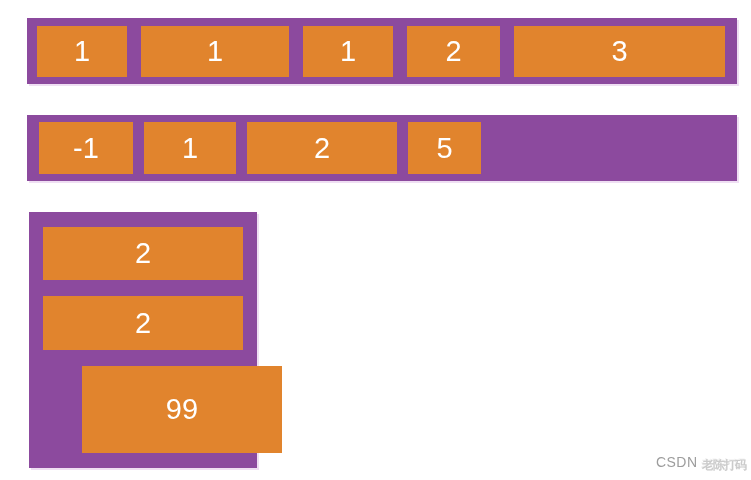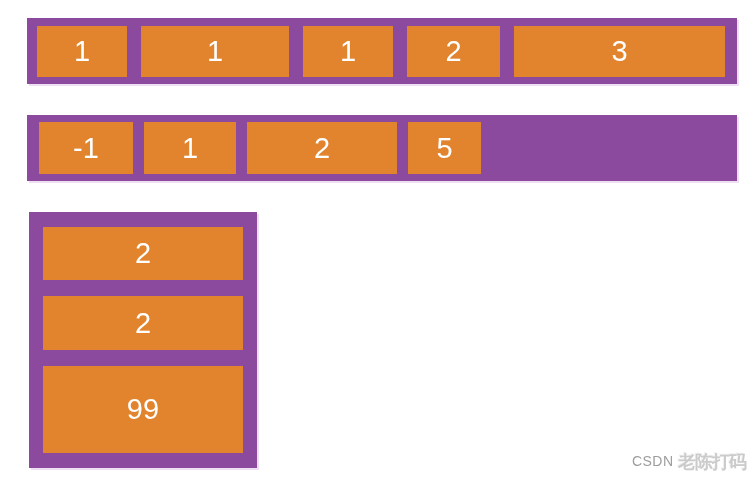--- a/index.html
+++ b/index.html
@@ -71,38 +71,38 @@
   #col1 {
     left: 29px; top: 212px;
     width: 228px; height: 256px;
     padding: 15px 14px;
     flex-direction: column;
     gap: 16px;
   }
   #col1 .item { width: 100%; }
   #col1 .item:nth-child(1) { height: 53px; }
   #col1 .item:nth-child(2) { height: 54px; }
-  #col1 .item:nth-child(3) { height: 87px; }
+  #col1 .item:nth-child(3) { height: 87px; margin-left: 39px; }
 
   
   .watermark {
     position: absolute;
     right: 5px;
     bottom: 6px;
     white-space: nowrap;
     user-select: none;
   }
   .watermark .wm-prefix {
     font-size: 14px;
     color: var(--watermark-prefix, #9d9d9d);
     letter-spacing: 0.5px;
     vertical-align: 2px;
   }
   .watermark .wm-name {
-    font-size: 18px;
+    font-size: 12px;
     font-weight: bold;
     color: var(--watermark-name, #cbcbcb);
     letter-spacing: -1px;
     text-shadow: 1px 1px 0 #ffffff, -1px -1px 0 #f2f2f2;
   }
 </style>
 </head>
 <body style="--background: #ffffff; --container: #8c4a9e; --item: #e1842d; --item-text: #ffffff; --watermark-prefix: #9d9d9d; --watermark-name: #cbcbcb;">
 
 <div class="container" id="row1">

